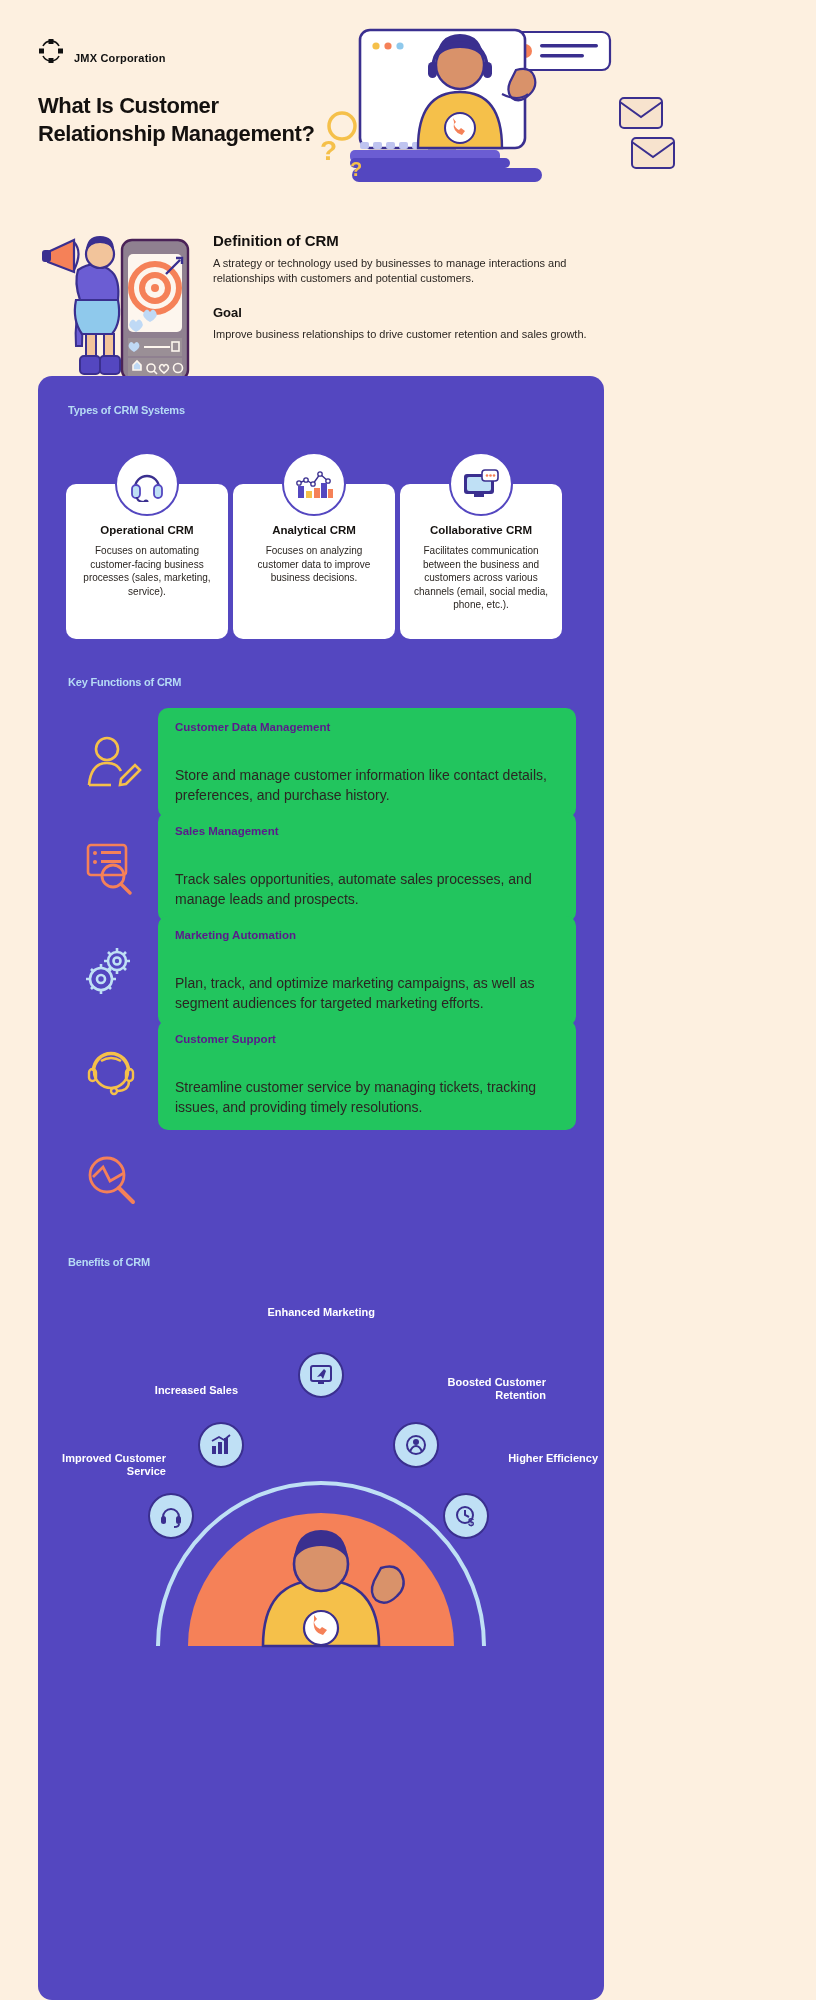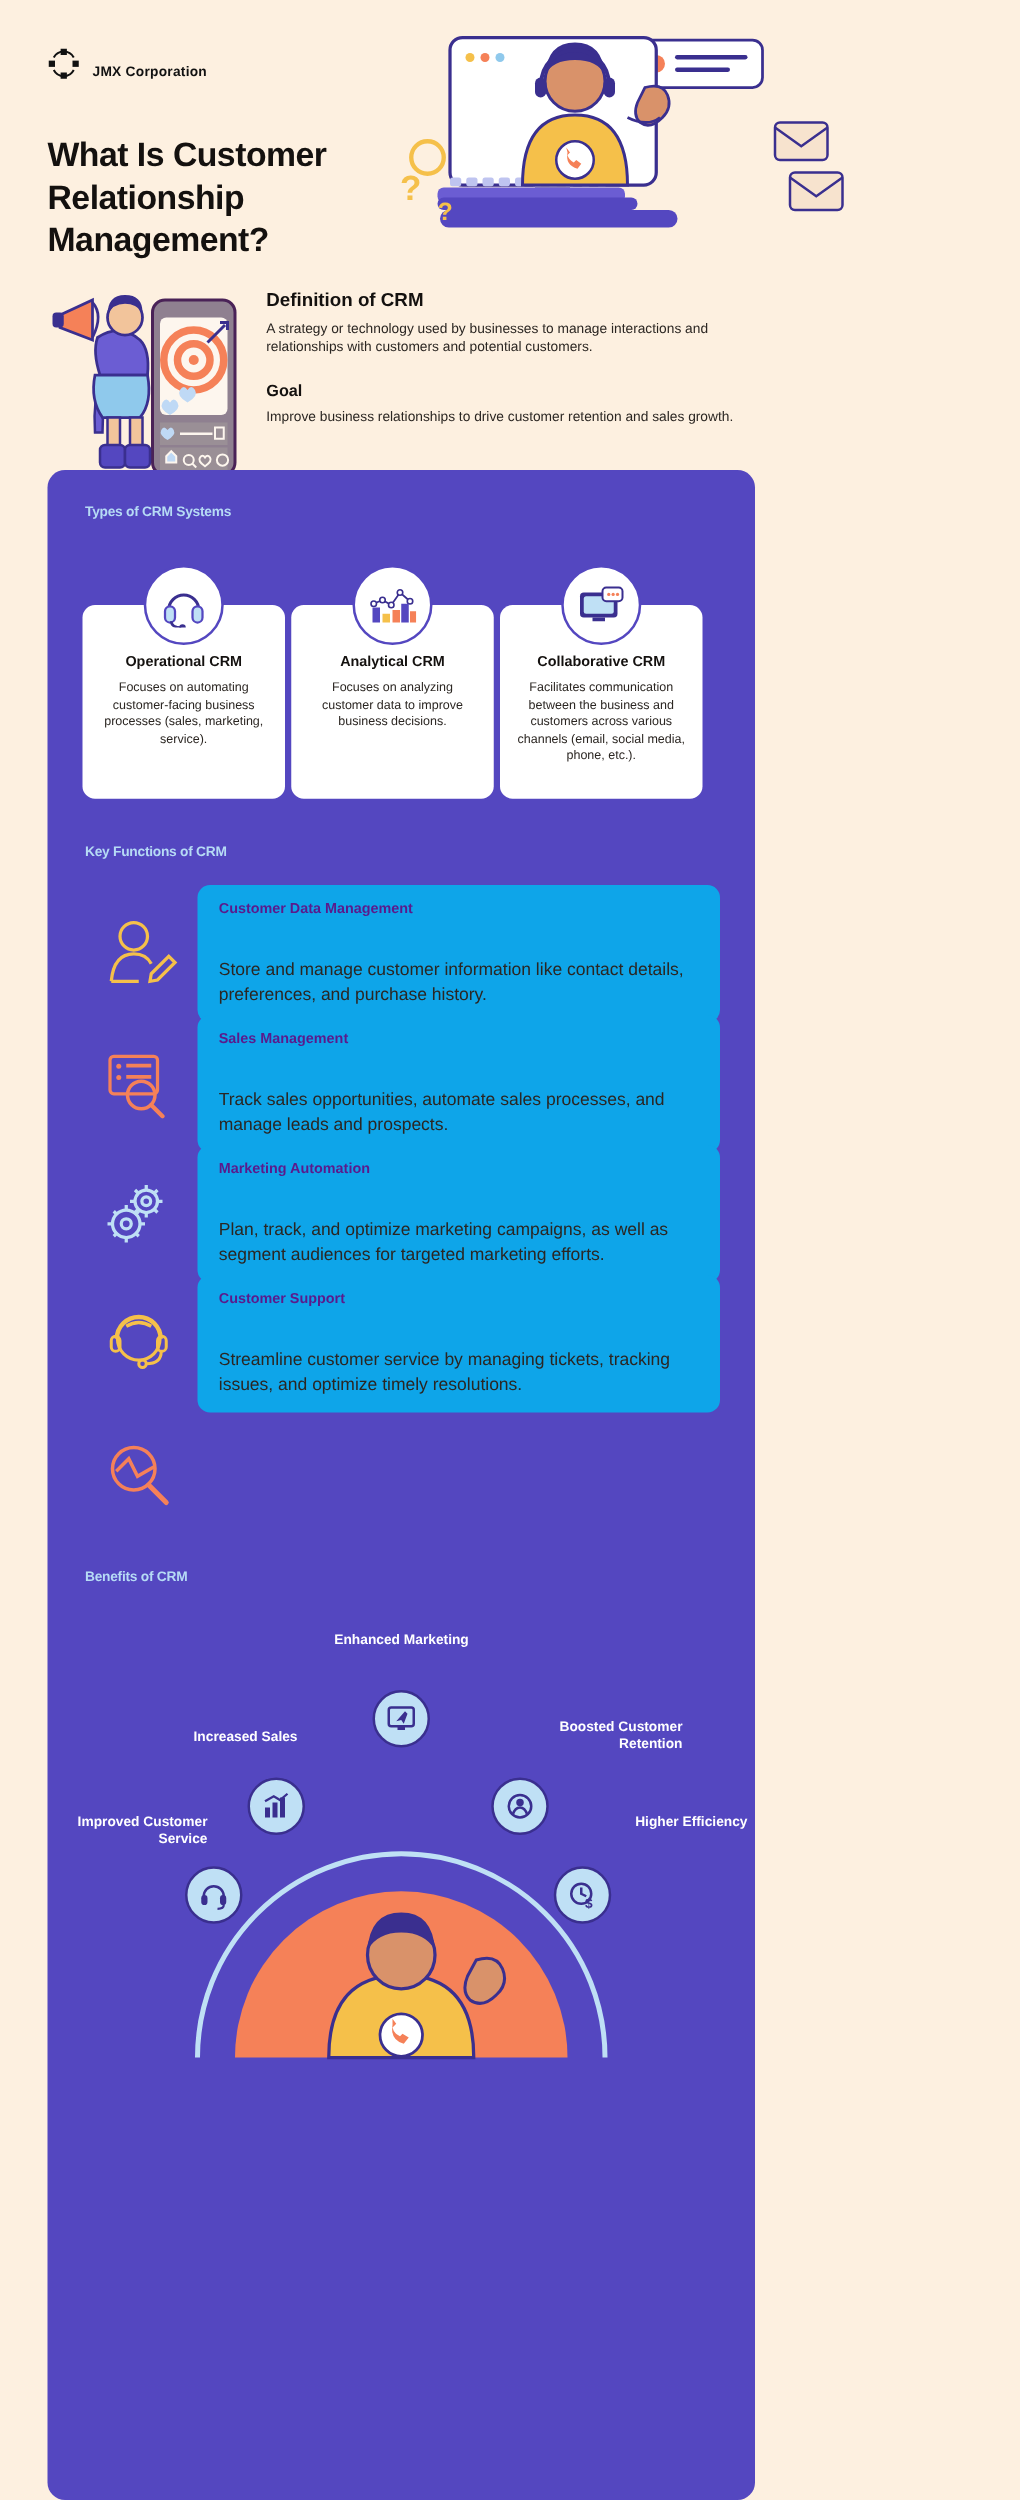--- a/index.html
+++ b/index.html
@@ -16,22 +16,22 @@
   .logo-row {
     position: absolute; left: 38px; top: 38px;
     display: flex; align-items: flex-end; gap: 10px;
   }
   .logo-mark { width: 26px; height: 26px; position: relative; }
   .logo-name {
     font-size: 11px; font-weight: bold; color: #111; letter-spacing: .2px;
   }
   .headline {
     position: absolute; left: 38px; top: 92px; width: 300px;
-    font-size: 27px; line-height: 1.25; font-weight: bold;
-    color: #14110F; letter-spacing: -0.4px; margin-top: 16px;
+    font-size: 22px; line-height: 1.25; font-weight: bold;
+    color: #14110F; letter-spacing: -0.4px;
   }
 
   
   .hero { position: absolute; left: 320px; top: 10px; width: 500px; height: 210px; }
 
   
   .def-illus { position: absolute; left: 38px; top: 218px; width: 160px; height: 165px; }
   .def-block { position: absolute; left: 213px; top: 232px; width: 380px; }
   .def-h { font-size: 15px; font-weight: bold; color: #14110F; margin-bottom: 7px; }
   .def-p { font-size: 11px; line-height: 1.38; color: #2B2622; }
@@ -65,21 +65,21 @@
     display: flex; align-items: center; justify-content: center;
   }
   .tcard h4 { font-size: 11.5px; font-weight: bold; color: #14110F; margin-bottom: 8px; }
   .tcard p { font-size: 10px; line-height: 1.35; color: #2B2622; }
 
   
   .funcs { position: absolute; left: 30px; top: 340px; width: 508px; }
   .frow { display: flex; align-items: center; margin-bottom: 10px; height: 94px; }
   .ficon { width: 90px; height: 70px; flex: 0 0 90px; display:flex; align-items:center; justify-content:center; }
   .fcard {
-    flex: 1; background: #0ea5e9; border-radius: 10px; padding: 13px 17px;
+    flex: 1; background: #22c55e; border-radius: 10px; padding: 13px 17px;
     min-height: 84px; display: flex; flex-direction: column; justify-content: center;
   }
   .fcard h5 { font-size: 11.5px; font-weight: bold; color: #5B1A8C; margin-bottom: 6px; }
   .fcard p { font-size: 14px; line-height: 1.38; color: #2B2622; margin-top: 27px; }
 
   
   .benefits { position: absolute; left: 0; top: 920px; width: 566px; height: 700px; }
   .ben-label {
     position: absolute; color: #fff; font-size: 11px; font-weight: bold;
     line-height: 1.22; text-align: right; width: 108px;
@@ -337,21 +337,21 @@
             <path d="M18 14 q10-6 20 0" fill="none" stroke="#F5C04A" stroke-width="2.6"></path>
             <path d="M10 24 a18 18 0 0 1 36 0" fill="none" stroke="#F5C04A" stroke-width="2.6"></path>
             <rect x="6" y="22" width="7" height="12" rx="3.5" fill="none" stroke="#F5C04A" stroke-width="2.4"></rect>
             <rect x="43" y="22" width="7" height="12" rx="3.5" fill="none" stroke="#F5C04A" stroke-width="2.4"></rect>
             <path d="M46 34 q0 10-12 10" fill="none" stroke="#F5C04A" stroke-width="2.4"></path>
             <circle cx="31" cy="44" r="3" fill="none" stroke="#F5C04A" stroke-width="2.4"></circle>
           </svg>
         </span>
         <div class="fcard">
           <h5>Customer Support</h5>
-          <p>Streamline customer service by managing tickets, tracking issues, and optimize timely resolutions.</p>
+          <p>Streamline customer service by managing tickets, tracking issues, and providing timely resolutions.</p>
         </div>
       </div>
 
       <div class="frow">
         <span class="ficon">
           <svg width="60" height="56" viewBox="0 0 60 56">
             <circle cx="24" cy="24" r="17" fill="none" stroke="#F58158" stroke-width="2.8"></circle>
             <polyline points="10,26 20,16 27,30 41,22" fill="none" stroke="#F58158" stroke-width="2.8"></polyline>
             <path d="M36 37 l14 14" stroke="#F58158" stroke-width="4" stroke-linecap="round"></path>
           </svg>

